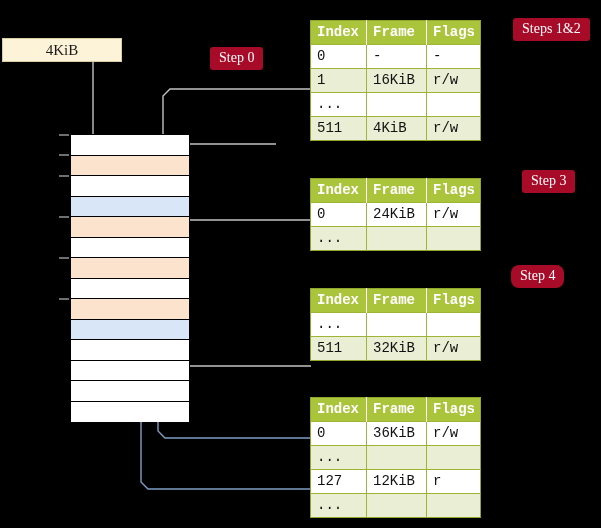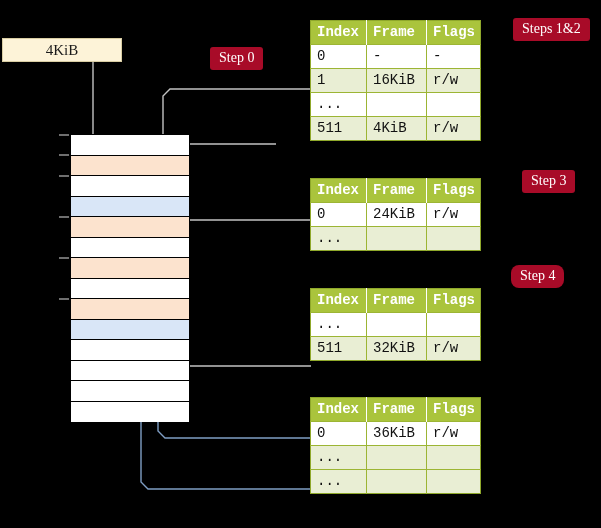--- a/index.html
+++ b/index.html
@@ -306,20 +306,25 @@
       <tr>
         <td>0</td>
         <td>36KiB</td>
         <td>r/w</td>
       </tr>
       <tr class="alt">
         <td>...</td>
         <td></td>
         <td></td>
       </tr>
+      <tr>
+        <td>127</td>
+        <td>12KiB</td>
+        <td>r</td>
+      </tr>
       <tr class="alt">
         <td>...</td>
         <td></td>
         <td></td>
       </tr>
     </tbody>
   </table>
 
 </div>
 

